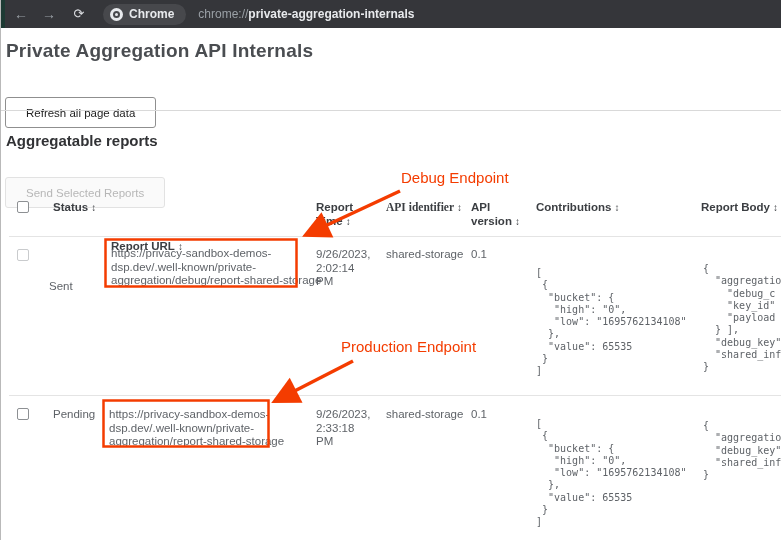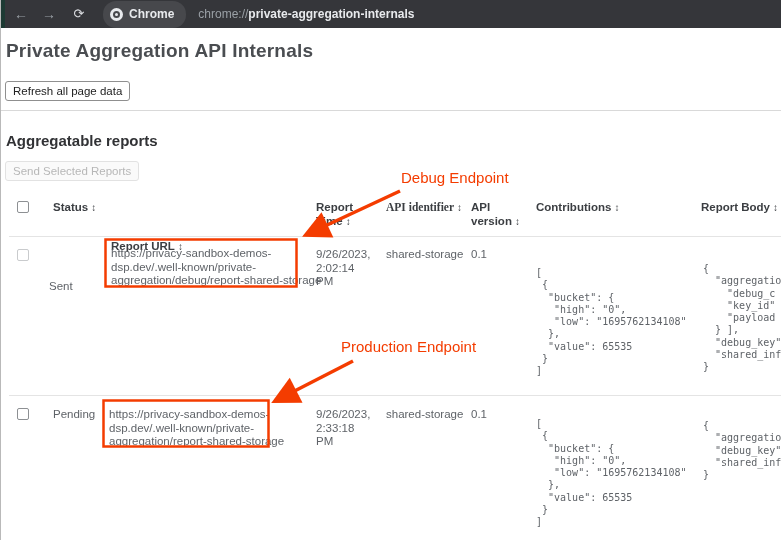--- a/index.html
+++ b/index.html
@@ -15,21 +15,21 @@
     background:#35363a; display:flex; align-items:center;
   }
   .edge-strip { position:absolute; left:0; top:0; width:4px; height:28px; background:#1d3a33; }
   .nav-icon {
     color:#9aa0a6; font-size:14px; width:24px; text-align:center; cursor:pointer;
     line-height:28px; user-select:none;
   }
   .nav-icon.reload { color:#dadce0; font-size:13px; }
   #tab-pill {
     display:flex; align-items:center; gap:6px; background:#47484c;
-    border-radius:13px; height:27px; padding:0 12px 0 7px; margin-left:12px;
+    border-radius:13px; height:21px; padding:0 12px 0 7px; margin-left:12px;
   }
   .chrome-logo {
     width:13px; height:13px; border-radius:50%;
     background:#e8eaed; position:relative; flex:0 0 auto;
   }
   .chrome-logo::after {
     content:""; position:absolute; left:3px; top:3px; width:7px; height:7px;
     border-radius:50%; background:#47484c;
   }
   .chrome-logo::before {
@@ -39,23 +39,23 @@
   #tab-pill .tab-label { color:#e8eaed; font-size:12px; font-weight:bold; }
   #urlbox { margin-left:12px; font-size:12px; white-space:nowrap; }
   #urlbox .scheme { color:#9aa0a6; }
   #urlbox .host { color:#e8eaed; font-weight:bold; }
   
   .page-title {
     position:absolute; left:5px; top:40px; font-size:19px; font-weight:bold;
     color:#4a4d51; letter-spacing:.2px;
   }
   .btn {
-    position:absolute; height:20px; background:#fff; border:1px solid #8f8f8f;
-    border-radius:3px; font-size:11.5px; color:#222; padding:0 7px;
-    font-family:"Liberation Sans", sans-serif; cursor:pointer; line-height:16px;
+    position:absolute; height:31px; background:#fff; border:1px solid #8f8f8f;
+    border-radius:3px; font-size:11.5px; color:#222; padding:0 20px;
+    font-family:"Liberation Sans", sans-serif; cursor:pointer; line-height:16px;margin-top:16px;
   }
   #btn-refresh { left:4px; top:81px; }
   #btn-clear { left:126px; top:81px; }
   .rule { position:absolute; left:0; width:781px; height:1px; background:#d9d9d9; }
   #rule-top { top:110px; }
   .section-title {
     position:absolute; left:5px; top:132px; font-size:15px; font-weight:bold; color:#313235;
   }
   .btn.disabled {
     background:#fafafa; border-color:#e2e2e2; color:#b7b7b7; cursor:default;

